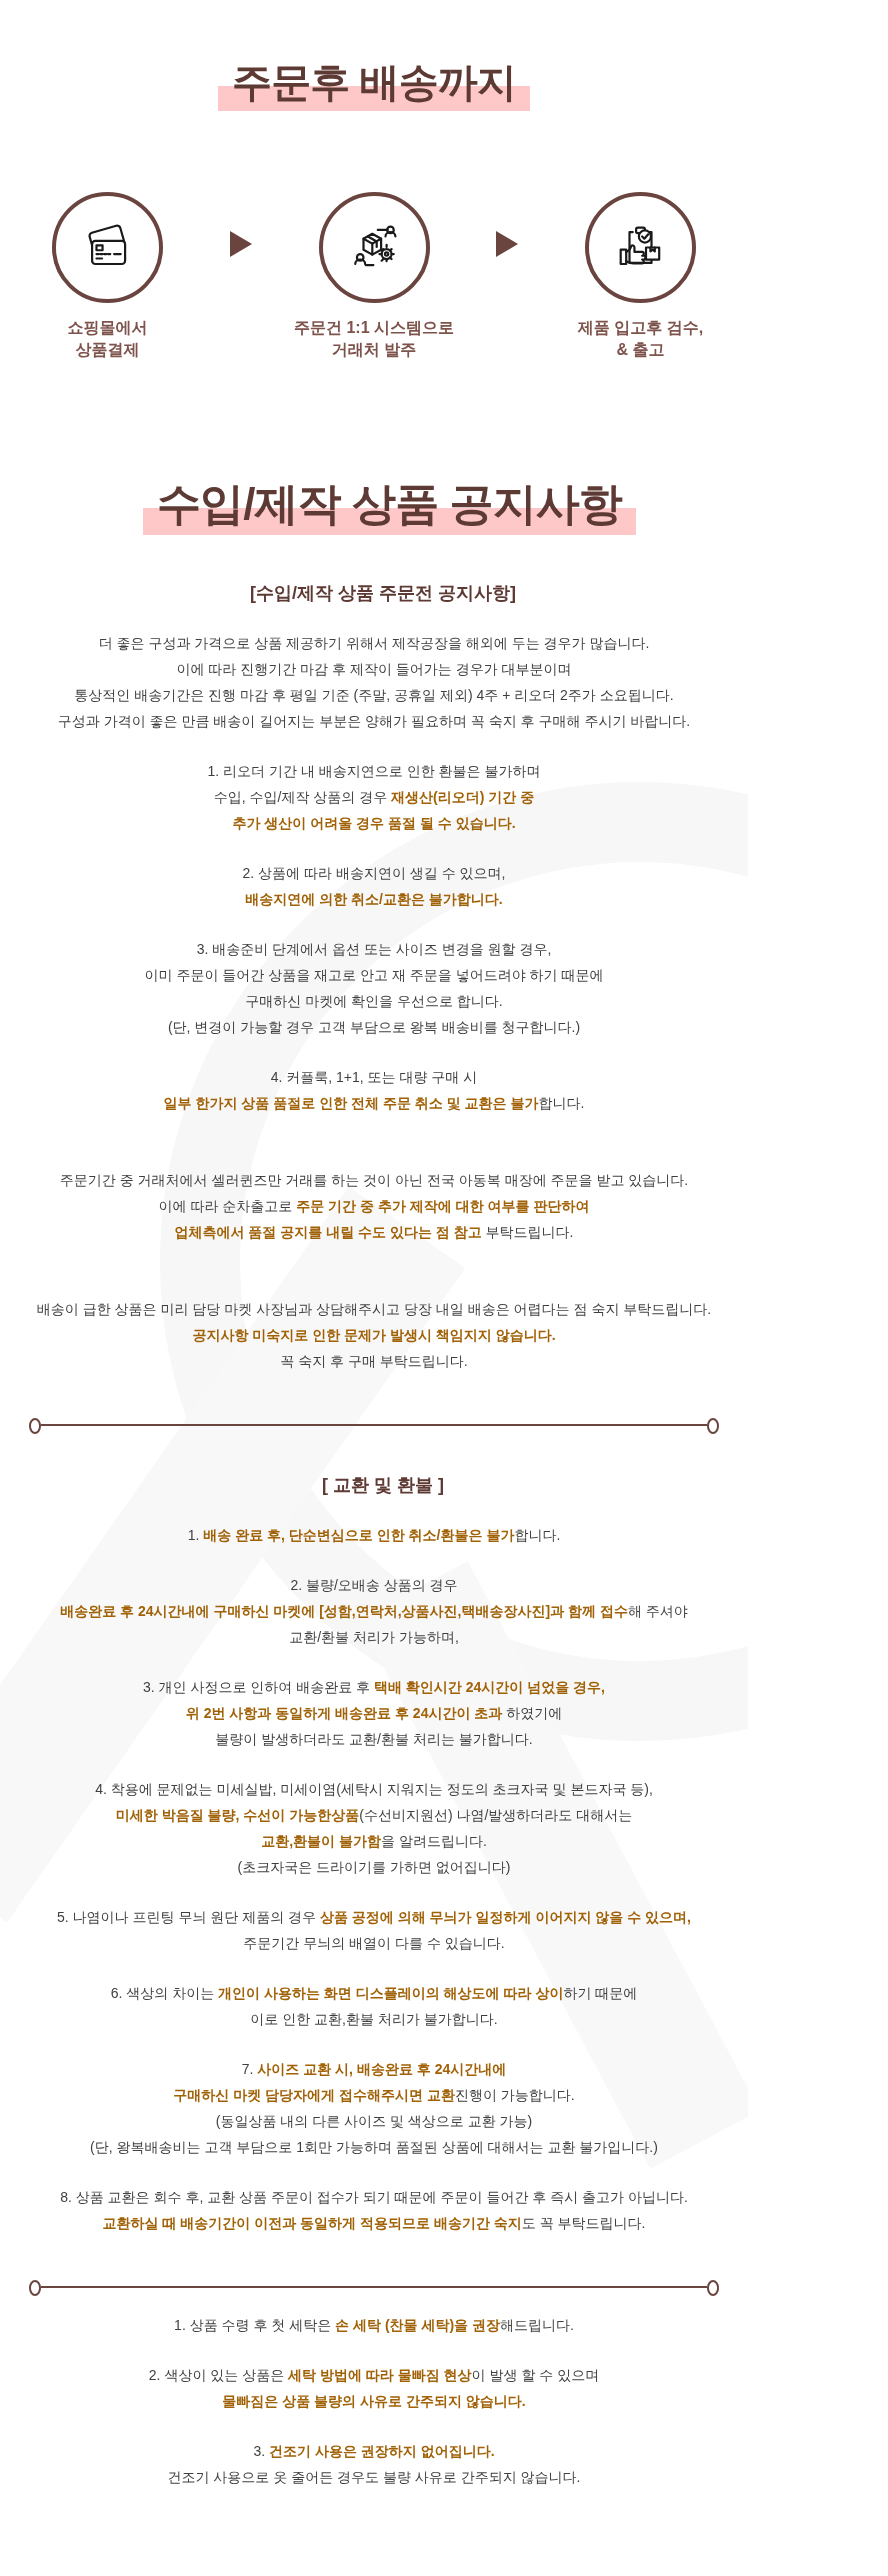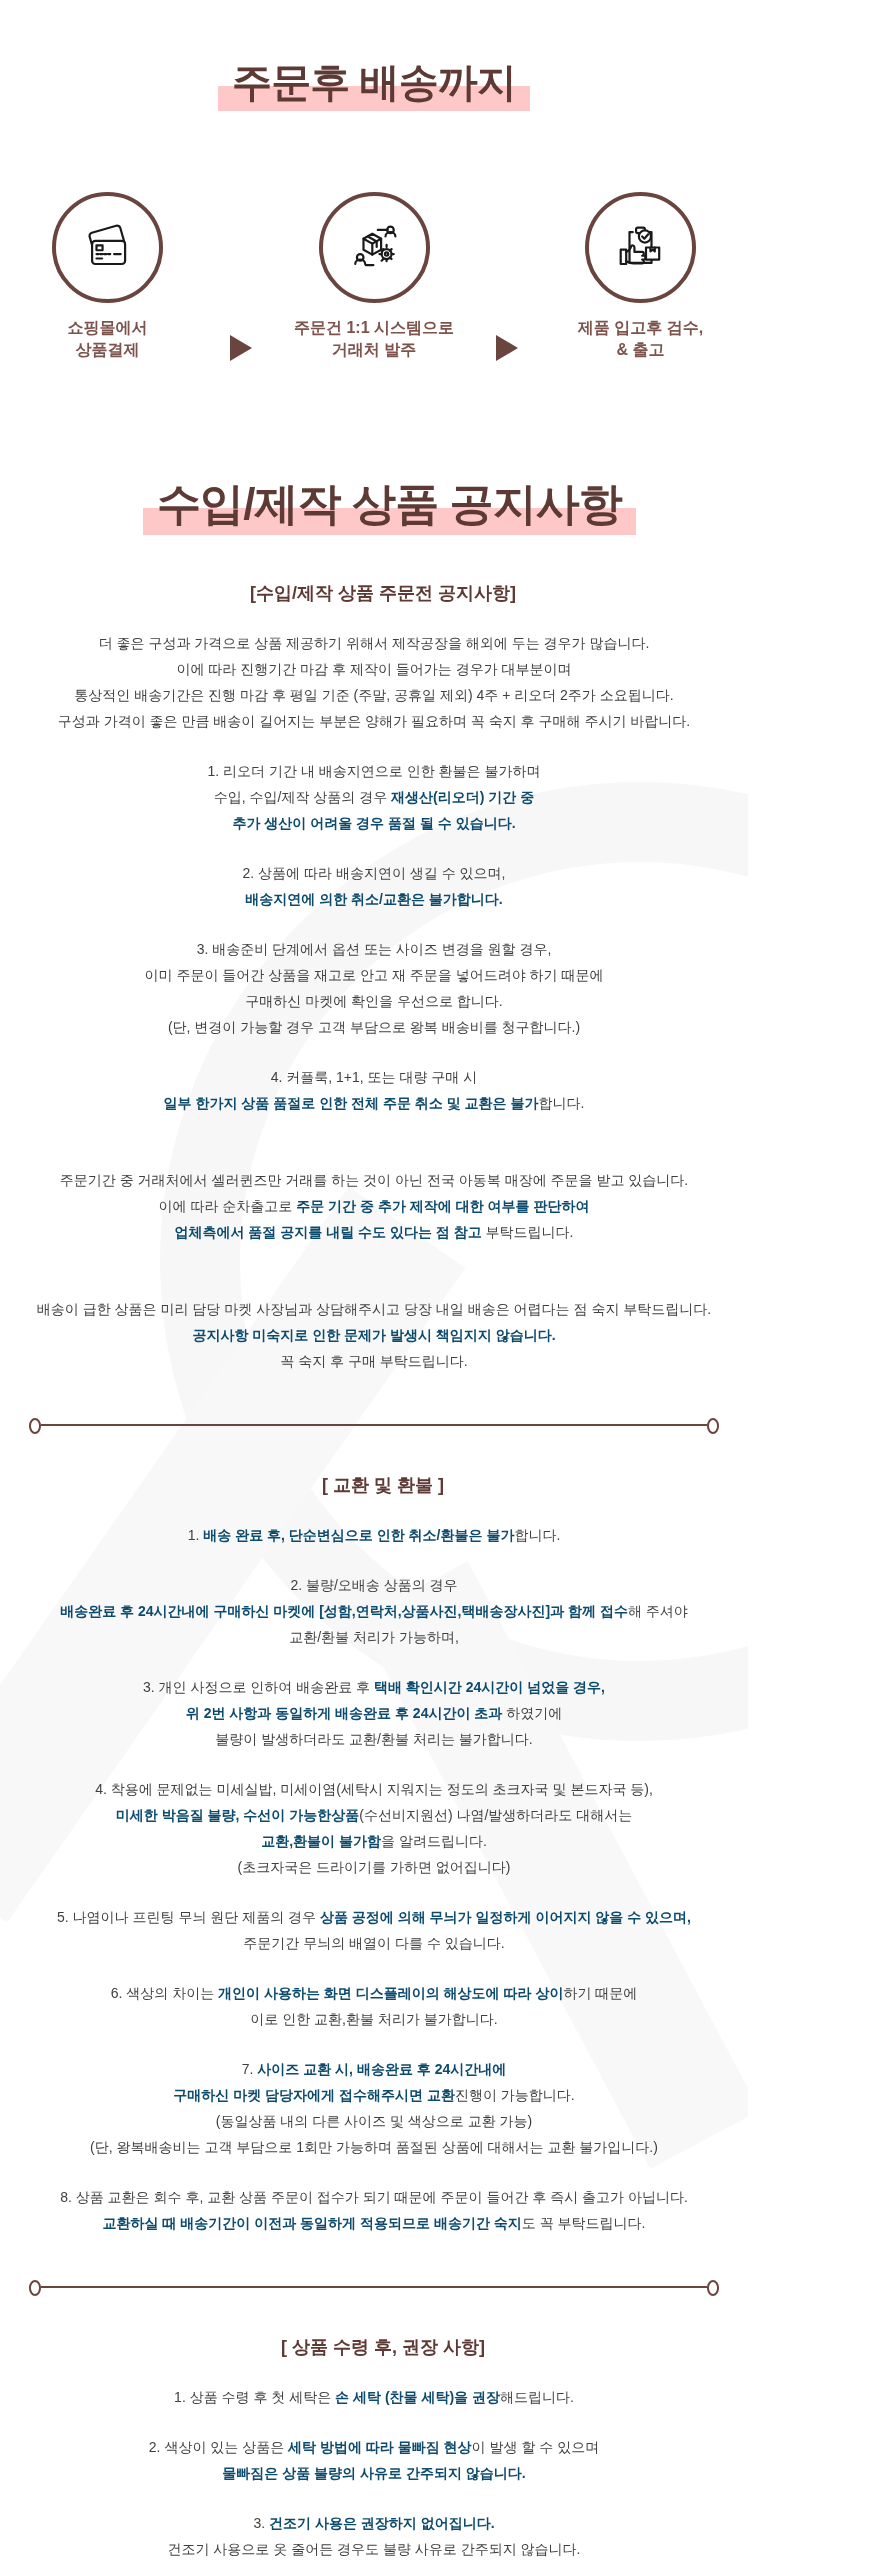--- a/index.html
+++ b/index.html
@@ -16,35 +16,35 @@
   
   .title-wrap1{padding-top:55px;}
   .title-wrap2{margin-top:114px;padding-left:31px;}
   .big-title{display:inline-block;position:relative;font-weight:bold;color:#5e3a35;letter-spacing:-0.9px;}
   .t1{font-size:40px;}
   .t2{font-size:44px;}
   .big-title::after{content:"";position:absolute;left:-14px;right:-14px;top:56%;height:46%;
         background:#ffc8c8;z-index:-1;}
 
   
-  .steps{display:flex;justify-content:center;align-items:flex-end;margin-top:82px;}
+  .steps{display:flex;justify-content:center;align-items:flex-start;margin-top:82px;}
   .step{width:222px;}
   .step-circle{width:103px;height:103px;border:4.4px solid #6a443f;border-radius:50%;
         margin:0 auto;display:flex;align-items:center;justify-content:center;background:#fff;}
   .step-label{margin-top:14px;color:#7d534c;font-weight:bold;font-size:16px;line-height:22px;}
   .arrow{width:0;height:0;border-left:22px solid #6a443f;border-top:13.3px solid transparent;
         border-bottom:13.3px solid transparent;margin-top:39px;}
   .arrow-slot{width:53px;display:flex;justify-content:center;}
 
   
   .notice-body{margin-top:39px;font-size:14px;line-height:26px;color:#3f3f3f;}
   .section-heading{margin:46px 0 0 18px;font-size:18px;font-weight:bold;color:#5e3a35;line-height:26px;}
   .para{margin-top:24px;}
   .line{white-space:pre-wrap;}
-  .red{color:#0c4a6e;font-weight:bold;}
+  .red{color:#a16207;font-weight:bold;}
   .gap{height:27px;}
   .divider{position:relative;width:666px;margin:50px auto 0 auto;height:0;border-top:2.7px solid #6a443f;}
   .divider::before,.divider::after{content:"";position:absolute;top:-8px;width:8px;height:11.5px;
         border:2.7px solid #6a443f;border-radius:50%;background:#fff;}
   .divider::before{left:-12.4px;}
   .divider::after{right:-12.4px;}
   svg{display:block;}
 </style>
 </head>
 <body>
@@ -212,21 +212,20 @@
           <div class="line"><span>7. </span><span class="red">사이즈 교환 시, 배송완료 후 24시간내에</span></div>
           <div class="line"><span class="red">구매하신 마켓 담당자에게 접수해주시면 교환</span><span>진행이 가능합니다.</span></div>
           <div class="line"><span>(동일상품 내의 다른 사이즈 및 색상으로 교환 가능)</span></div>
           <div class="line"><span>(단, 왕복배송비는 고객 부담으로 1회만 가능하며 품절된 상품에 대해서는 교환 불가입니다.)</span></div>
         </div>
         <div class="para">
           <div class="line"><span>8. 상품 교환은 회수 후, 교환 상품 주문이 접수가 되기 때문에 주문이 들어간 후 즉시 출고가 아닙니다.</span></div>
           <div class="line"><span class="red">교환하실 때 배송기간이 이전과 동일하게 적용되므로 배송기간 숙지</span><span>도 꼭 부탁드립니다.</span></div>
         </div>
         <div class="divider"></div>
-        <div class="section-heading">[ 상품 수령 후, 권장 사항]</div>
         <div class="para">
           <div class="line"><span>1. 상품 수령 후 첫 세탁은 </span><span class="red">손 세탁 (찬물 세탁)을 권장</span><span>해드립니다.</span></div>
         </div>
         <div class="para">
           <div class="line"><span>2. 색상이 있는 상품은 </span><span class="red">세탁 방법에 따라 물빠짐 현상</span><span>이 발생 할 수 있으며</span></div>
           <div class="line"><span class="red">물빠짐은 상품 불량의 사유로 간주되지 않습니다.</span></div>
         </div>
         <div class="para">
           <div class="line"><span>3. </span><span class="red">건조기 사용은 권장하지 없어집니다.</span></div>
           <div class="line"><span>건조기 사용으로 옷 줄어든 경우도 불량 사유로 간주되지 않습니다.</span></div>

